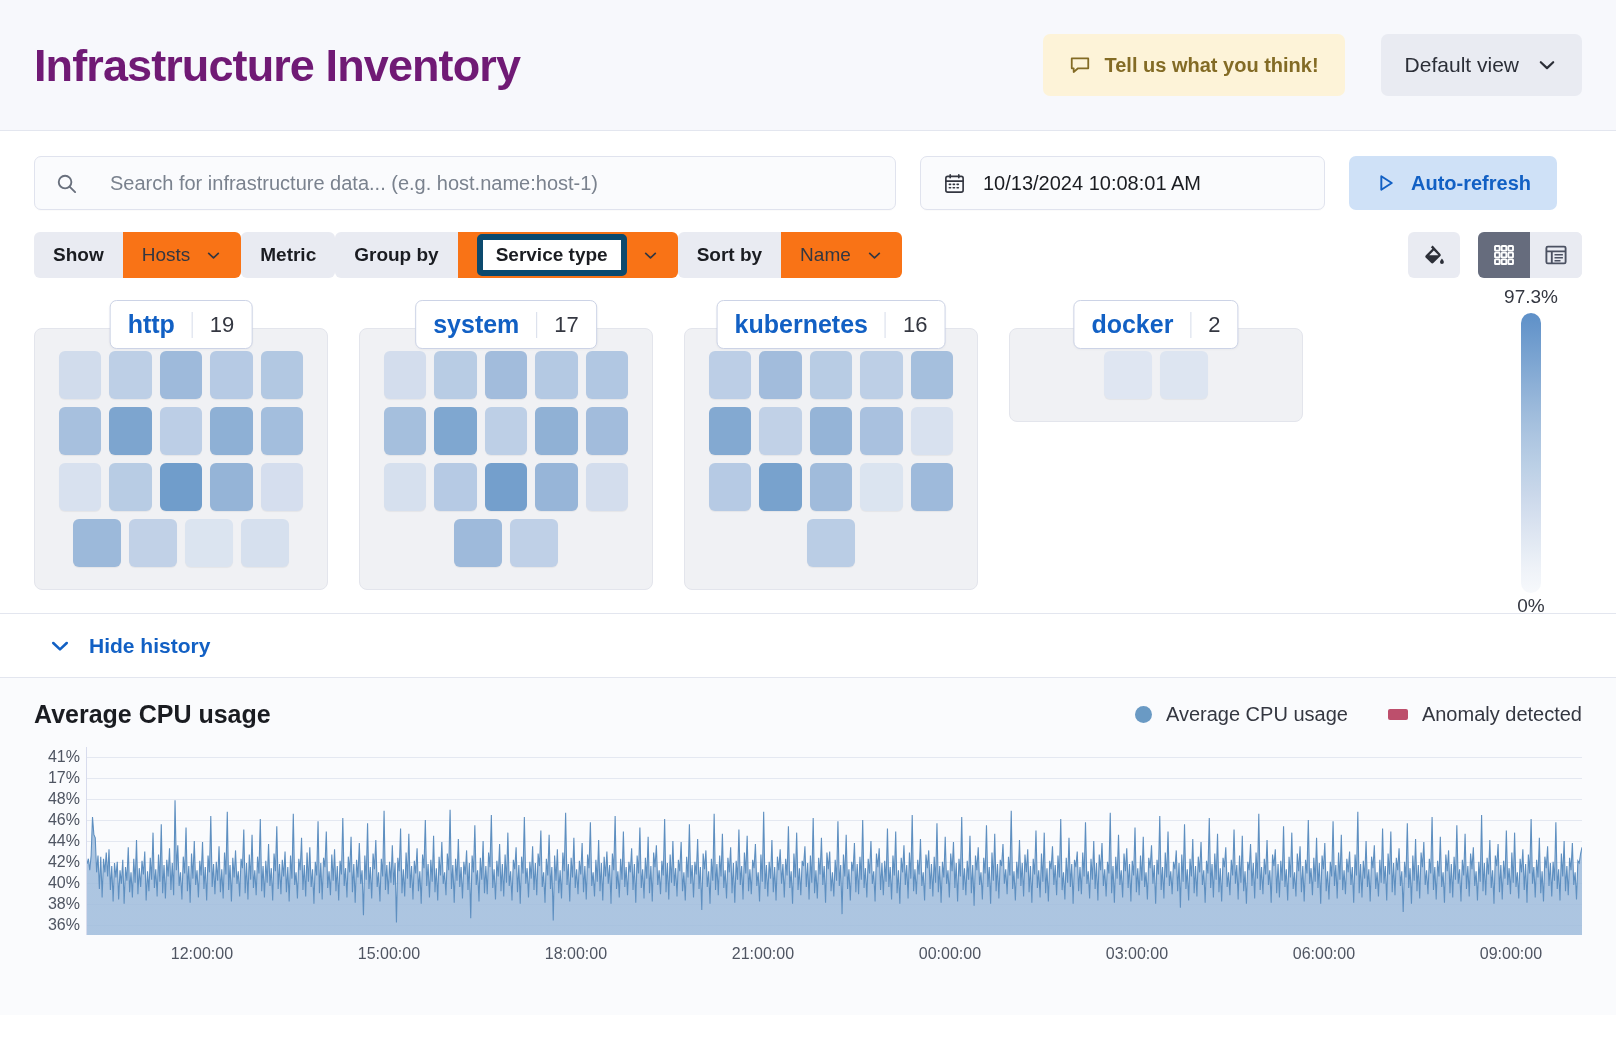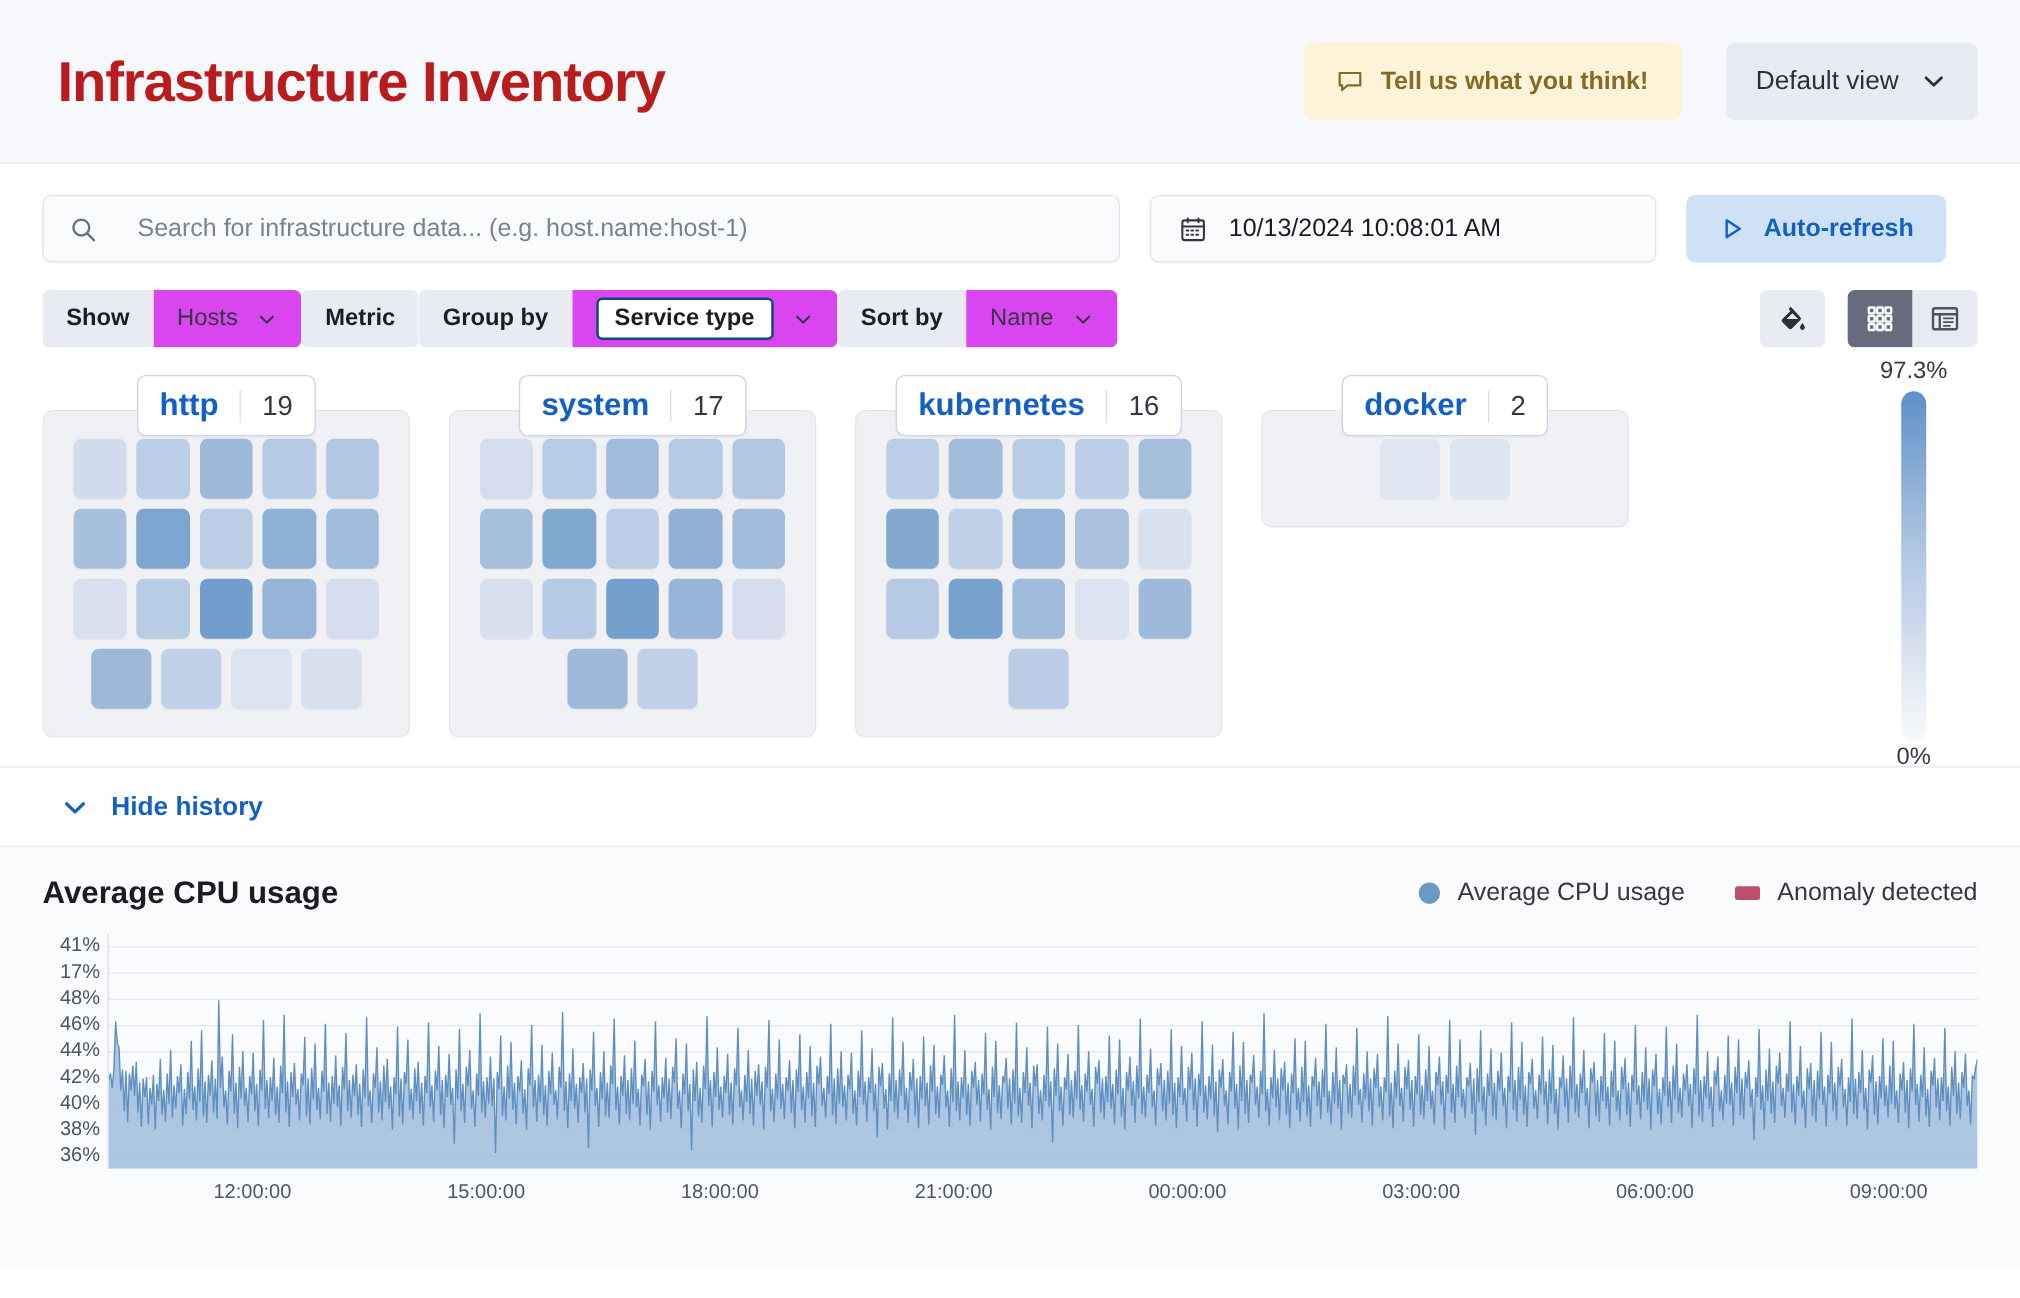--- a/index.html
+++ b/index.html
@@ -18,23 +18,22 @@
     border-bottom: 1px solid #e3e6ef;
     display: flex;
     align-items: center;
     padding: 0 34px;
     position: relative;
   }
   .page-title {
     font-size: 45px;
     font-weight: 700;
     letter-spacing: -0.9px;
-    color: #b91c1c;
+    color: #701a75;
     line-height: 1;
-    margin-left: 12px;
   }
   .header-right {
     margin-left: auto;
     display: flex;
     align-items: center;
     gap: 36px;
   }
   .feedback-btn {
     background: #fdf3d8;
     border: none;
@@ -145,31 +144,31 @@
   .filter-label {
     background: #e9ebf2;
     display: flex;
     align-items: center;
     padding: 0 19px;
     font-size: 19px;
     font-weight: 700;
     color: #1a1c21;
   }
   .filter-value {
-    background: #d946ef;
+    background: #f97316;
     display: flex;
     align-items: center;
     gap: 15px;
     padding: 0 19px;
     font-size: 19px;
     color: #343741;
     cursor: pointer;
   }
   .filter-value.boxed .boxval {
-    border: 2px solid #0c4a6e;
+    border: 6px solid #0c4a6e;
     border-radius: 5px;
     padding: 4px 13px;
     font-weight: 700;
     color: #1a1c21;
     background: #fff;
   }
   .toolbar-right {
     margin-left: auto;
     display: flex;
     align-items: center;

